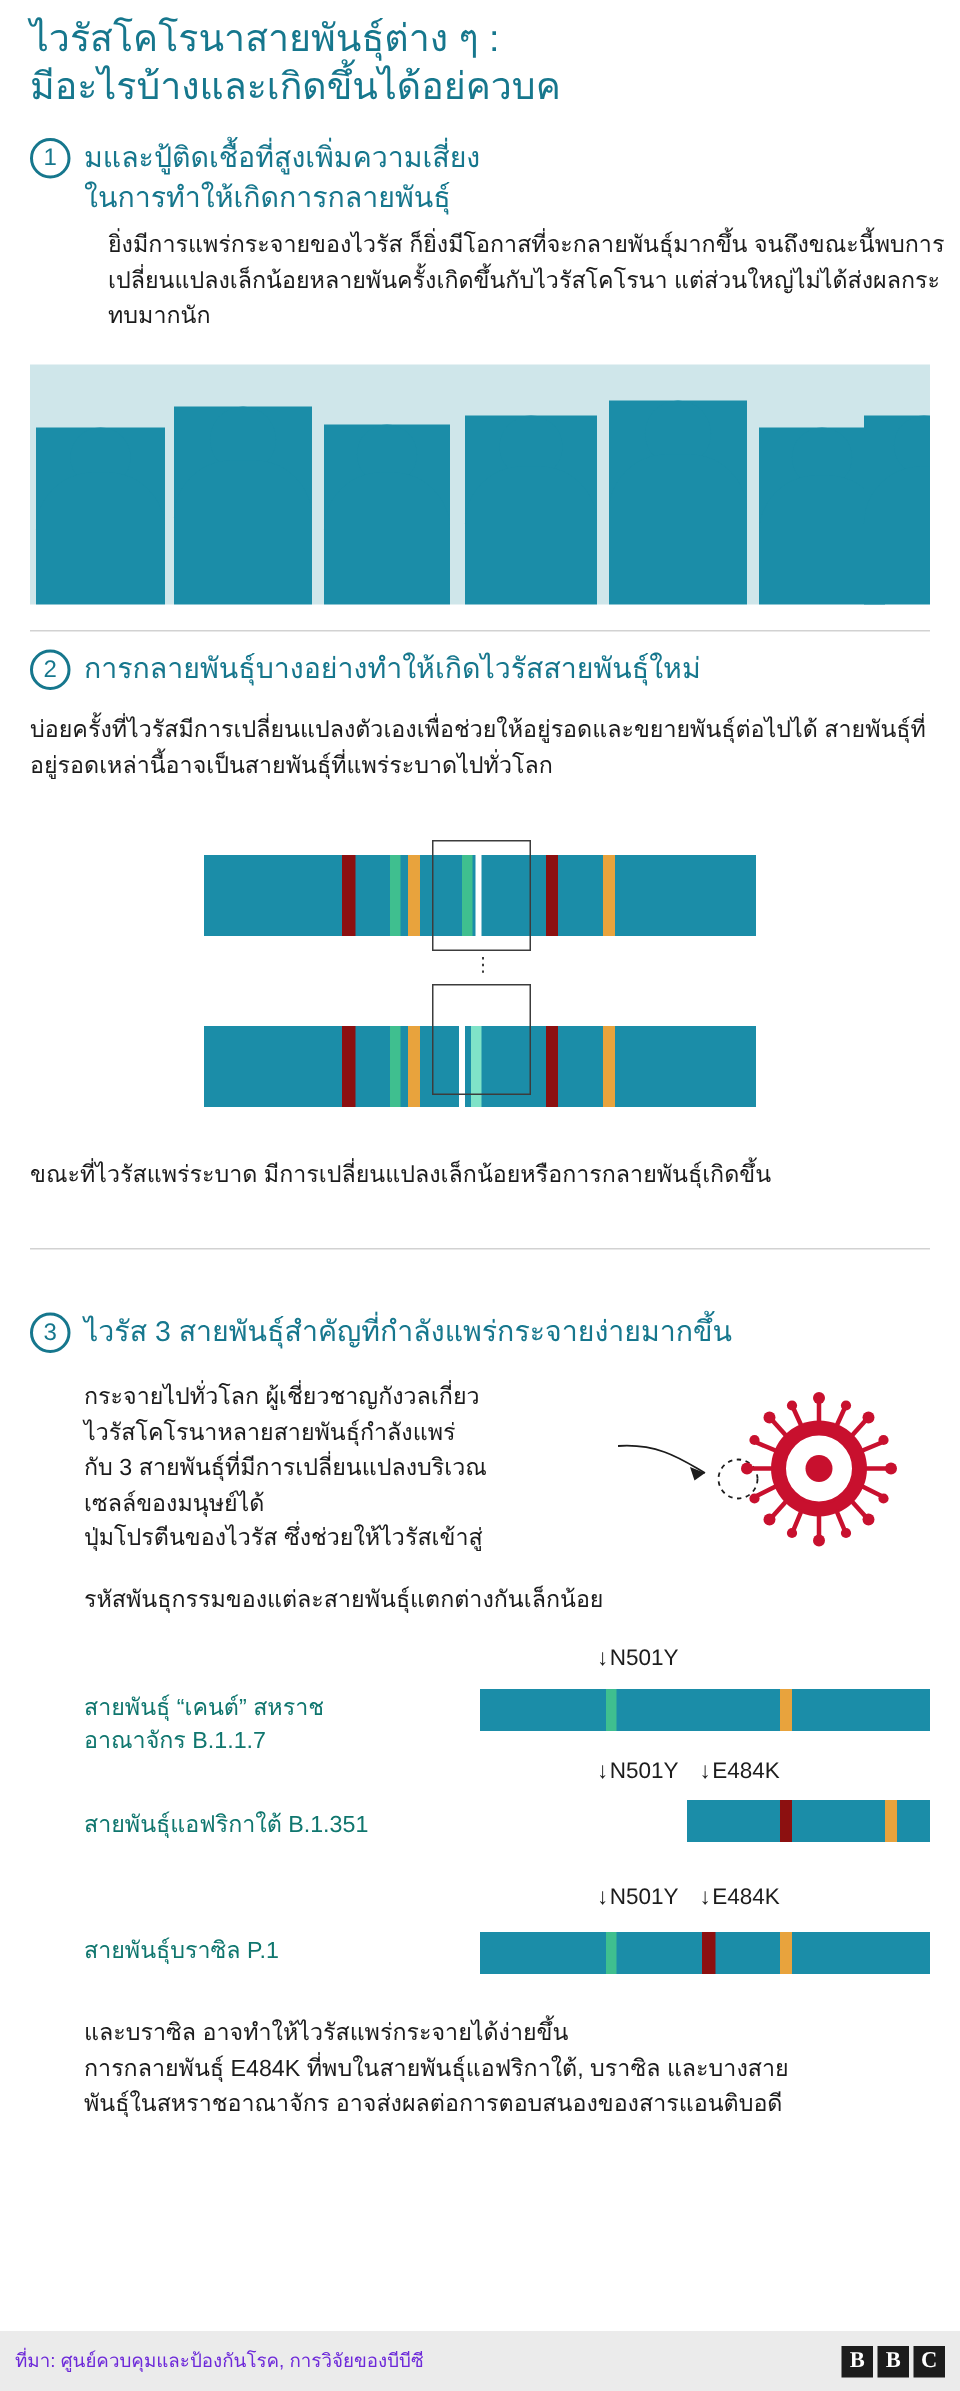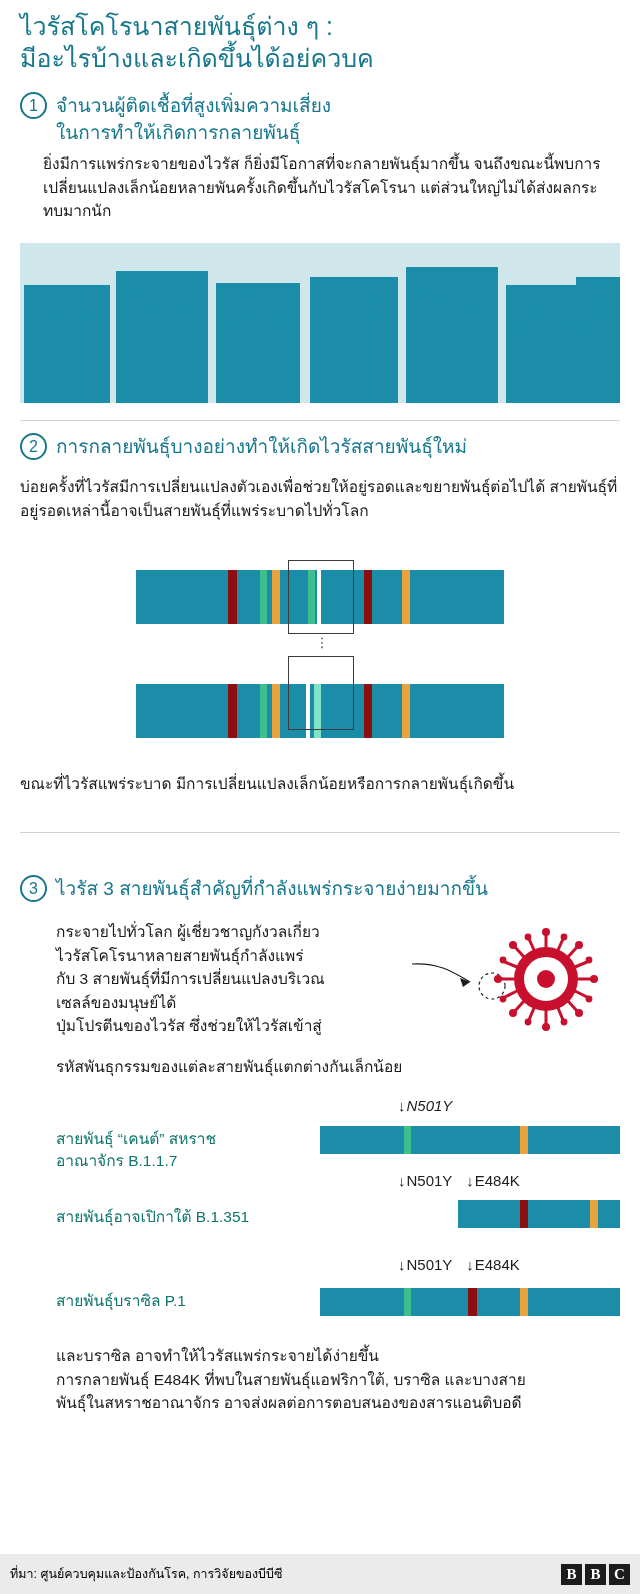--- a/index.html
+++ b/index.html
@@ -131,21 +131,21 @@
   .footer-bar {
     position: absolute;
     left: 0; bottom: 0;
     width: 640px; height: 40px;
     background: #ebebeb;
     display: flex;
     align-items: center;
   }
   .source-text {
     font-size: 12.5px;
-    color: #000000;
+    color: #6d28d9;
     margin-left: 10px;
   }
   .bbc-logo {
     position: absolute;
     right: 10px;
     display: flex;
     gap: 3px;
   }
   .bbc-logo span {
     background: #1c1c1c;
@@ -163,26 +163,26 @@
 <div class="page">
 
   <div class="title">
     <span>ไวรัสโคโรนาสายพันธุ์ต่าง ๆ :</span>
     <span class="l2">มีอะไรบ้างและเกิดขึ้นได้อย่ควบค</span>
   </div>
 
   <div class="step" style="left:20px; top:92px; width:600px;">
     <div class="step-num">1</div>
     <div class="step-title">
-      <div>จำนวนผู้ติดเชื้อที่สูงเพิ่มความเสี่ยง</div>
+      <div>มและปู้ติดเชื้อที่สูงเพิ่มความเสี่ยง</div>
       <div>ในการทำให้เกิดการกลายพันธุ์</div>
     </div>
   </div>
 
-  <div class="body-text" style="left:43px; top:152px; width:560px;">ยิ่งมีการแพร่กระจายของไวรัส ก็ยิ่งมีโอกาสที่จะกลายพันธุ์มากขึ้น จนถึงขณะนี้พบการเปลี่ยนแปลงเล็กน้อยหลายพันครั้งเกิดขึ้นกับไวรัสโคโรนา แต่ส่วนใหญ่ไม่ได้ส่งผลกระทบมากนัก</div>
+  <div class="body-text" style="left:72px; top:152px; width:560px;">ยิ่งมีการแพร่กระจายของไวรัส ก็ยิ่งมีโอกาสที่จะกลายพันธุ์มากขึ้น จนถึงขณะนี้พบการเปลี่ยนแปลงเล็กน้อยหลายพันครั้งเกิดขึ้นกับไวรัสโคโรนา แต่ส่วนใหญ่ไม่ได้ส่งผลกระทบมากนัก</div>
 
   <div class="people-band">
 
     <div class="person" style="left:4px; width:86px; height:118px;">
       <div class="head" style="width:40px; height:40px; top:0;"></div>
       <div class="body" style="height:88px;"></div>
     </div>
     <div class="person" style="left:96px; width:92px; height:132px;">
       <div class="head" style="width:44px; height:44px; top:0;"></div>
       <div class="body" style="height:96px;"></div>
@@ -305,38 +305,38 @@
         <circle cx="122" cy="106" r="3.4"></circle>
           <circle cx="97" cy="83" r="3.4"></circle>
         <circle cx="97" cy="44" r="3.4"></circle>
           <circle cx="122" cy="21" r="3.4"></circle>
       </g>
     </g>
   </svg>
 
   <div class="body-text" style="left:56px; top:1055px; width:570px;">รหัสพันธุกรรมของแต่ละสายพันธุ์แตกต่างกันเล็กน้อย</div>
 
-  <div class="marker" style="left:398px; top:1097px;font-style:italic;">
+  <div class="marker" style="left:398px; top:1097px;">
     <span class="arrow-down">↓</span><span>N501Y</span>
   </div>
   <div class="var-label" style="left:56px; top:1128px; width:260px;">
     <div>สายพันธุ์ “เคนต์” สหราช</div>
     <div>อาณาจักร B.1.1.7</div>
   </div>
   <div class="genome" style="left:320px; top:1126px; width:300px; height:28px;">
     <div class="gband" style="left:84px; width:7px; background:#3fbf8f;"></div>
     <div class="gband" style="left:200px; width:8px; background:#e8a33d;"></div>
   </div>
 
   <div class="marker" style="left:398px; top:1172px;">
     <span class="arrow-down">↓</span><span>N501Y</span>
     <span class="arrow-down" style="margin-left:10px;">↓</span><span>E484K</span>
   </div>
   <div class="var-label" style="left:56px; top:1206px; width:260px;">
-    <div>สายพันธุ์อาจเปิกาใต้ B.1.351</div>
+    <div>สายพันธุ์แอฟริกาใต้ B.1.351</div>
   </div>
   <div class="genome" style="left:458px; top:1200px; width:162px; height:28px;">
     <div class="gband" style="left:62px; width:8px; background:#8c1010;"></div>
     <div class="gband" style="left:132px; width:8px; background:#e8a33d;"></div>
   </div>
 
   <div class="marker" style="left:398px; top:1256px;">
     <span class="arrow-down">↓</span><span>N501Y</span>
     <span class="arrow-down" style="margin-left:10px;">↓</span><span>E484K</span>
   </div>

